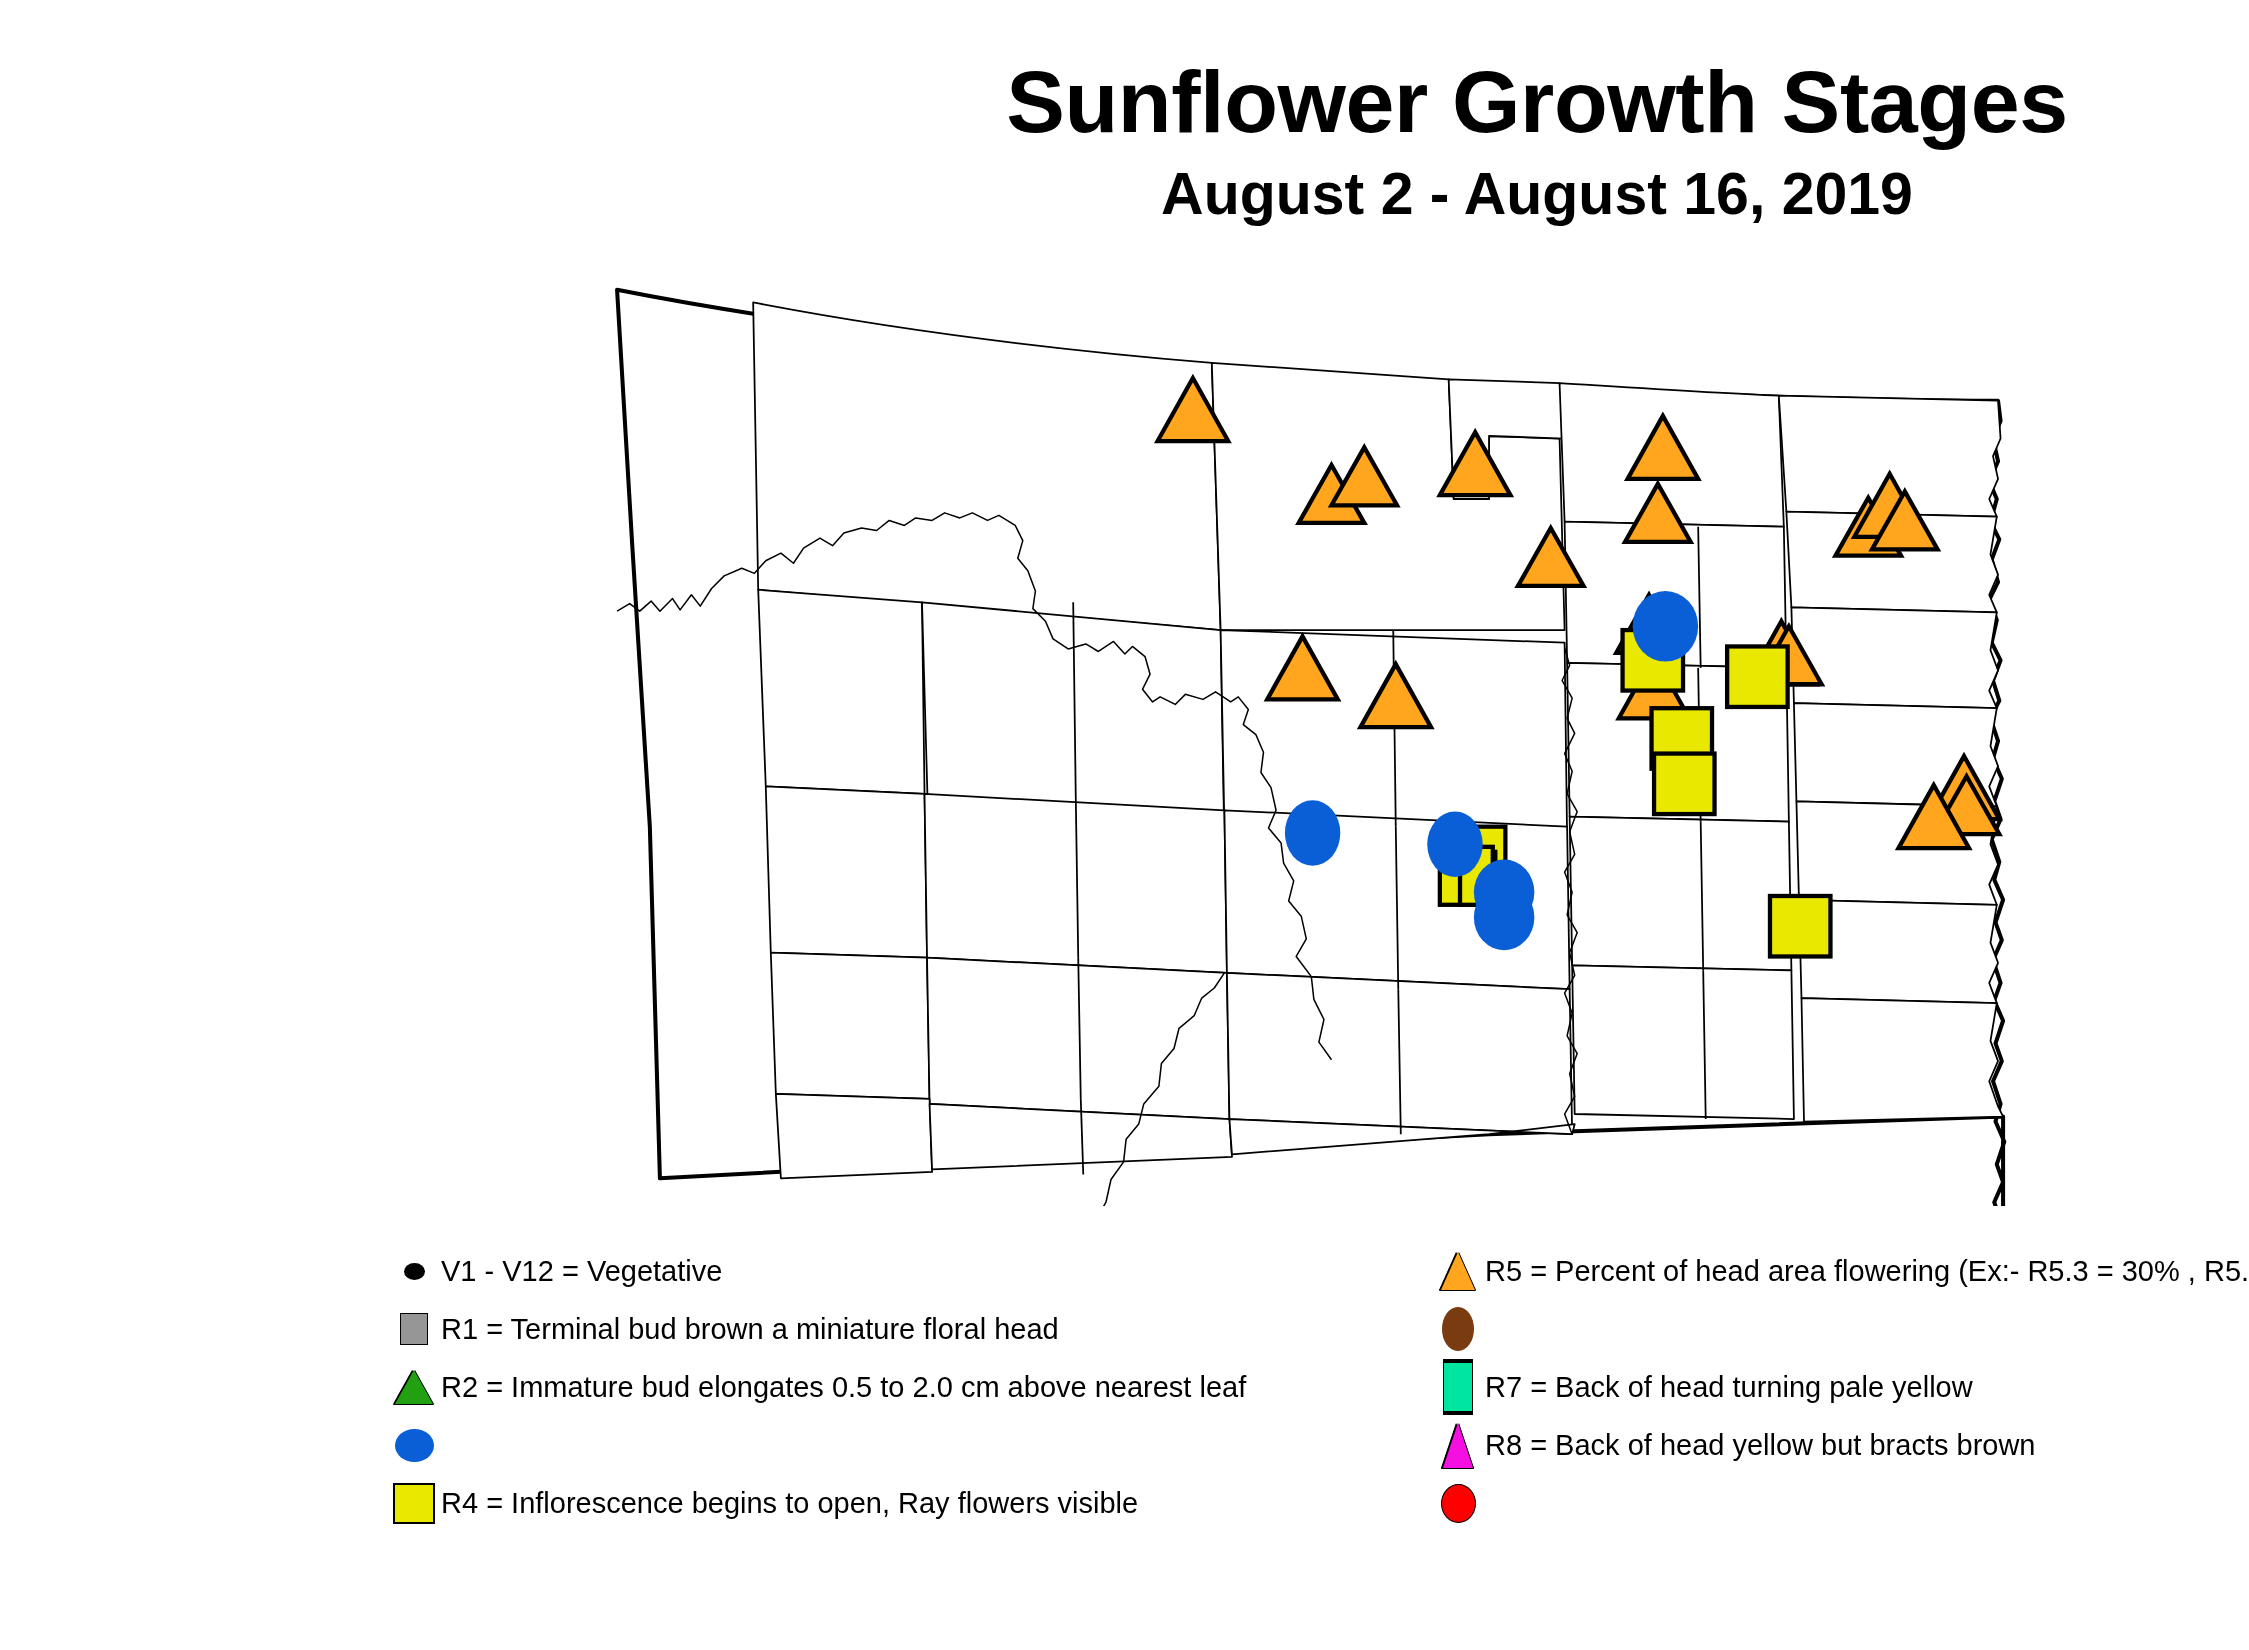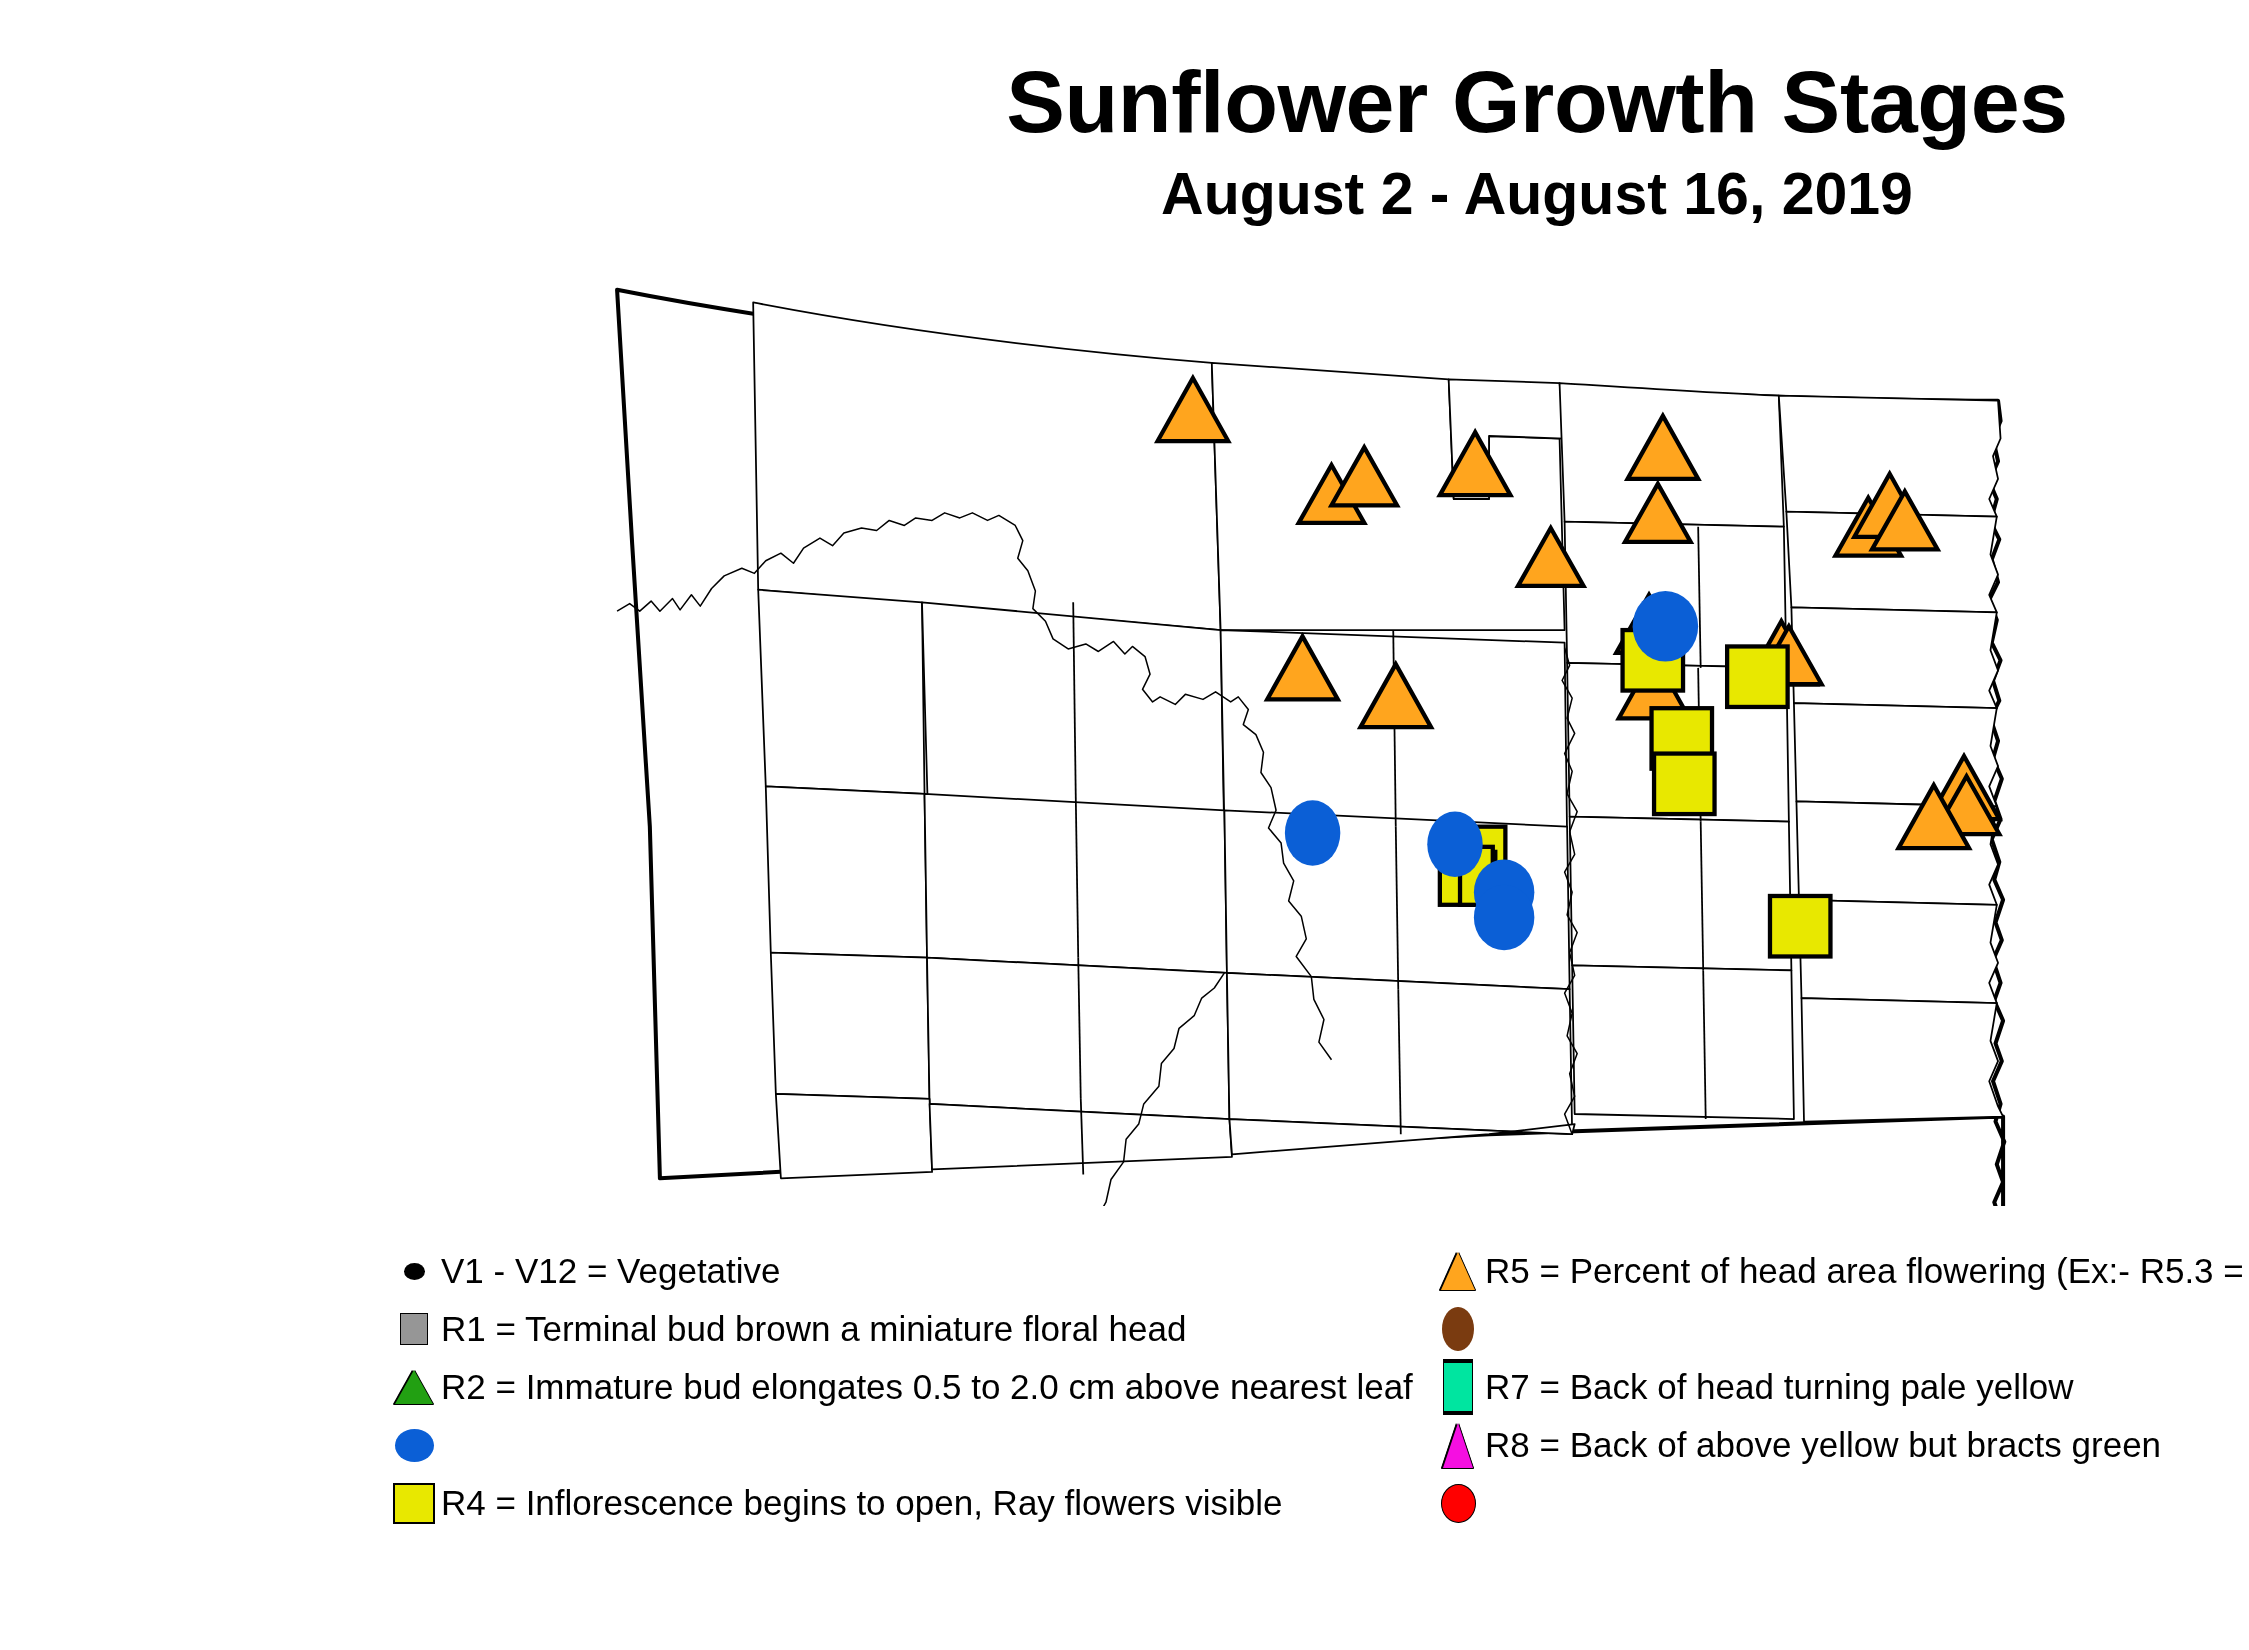--- a/index.html
+++ b/index.html
@@ -17,21 +17,21 @@
   #map-svg{display:block;width:1575px;height:954px;}
 
   
   #legend{position:absolute;left:0;top:1242px;width:3074px;height:342px;}
   .legend-col{position:absolute;top:0;}
   #legend-left{left:387px;width:1080px;}
   #legend-right{left:1431px;width:1530px;}
   .legend-row{position:relative;height:58px;display:flex;align-items:center;}
   .legend-row .swatch{position:relative;width:54px;height:54px;
       flex:0 0 54px;display:flex;align-items:center;justify-content:center;}
-  .legend-row .lbl{font-size:35px;line-height:1.05;white-space:nowrap;}
+  .legend-row .lbl{font-size:29px;line-height:1.05;white-space:nowrap;}
 
   
   .sw-dot{width:21px;height:17px;border-radius:50%;background:#000000;}
   .sw-sq-gray{width:26px;height:30px;background:#969696;border:1.8px solid #000;}
   .sw-tri-green{width:0;height:0;border-left:19px solid transparent;
       border-right:19px solid transparent;border-bottom:34px solid #22A012;
       filter:drop-shadow(0 1.3px 0 #000) drop-shadow(1.3px 0 0 #000)
              drop-shadow(-1.3px 0 0 #000);}
   .sw-ell-blue{width:39px;height:33px;border-radius:50%;background:#0B5FD6;}
   .sw-sq-yellow{width:38px;height:37px;background:#E8E800;border:2.2px solid #000;}
@@ -227,21 +227,21 @@
     <div class="legend-row">
       <span class="swatch">
           <span class="sw-sq-teal"></span>
         </span>
       <span class="lbl">R7 = Back of head turning pale yellow</span>
     </div>
     <div class="legend-row">
       <span class="swatch">
           <span class="sw-tri-magenta"></span>
         </span>
-      <span class="lbl">R8 = Back of above yellow but bracts green</span>
+      <span class="lbl">R8 = Back of head yellow but bracts brown</span>
     </div>
     <div class="legend-row">
       <span class="swatch">
           <span class="sw-ell-red"></span>
         </span>
     </div>
   </div>
 </div>
 
 

